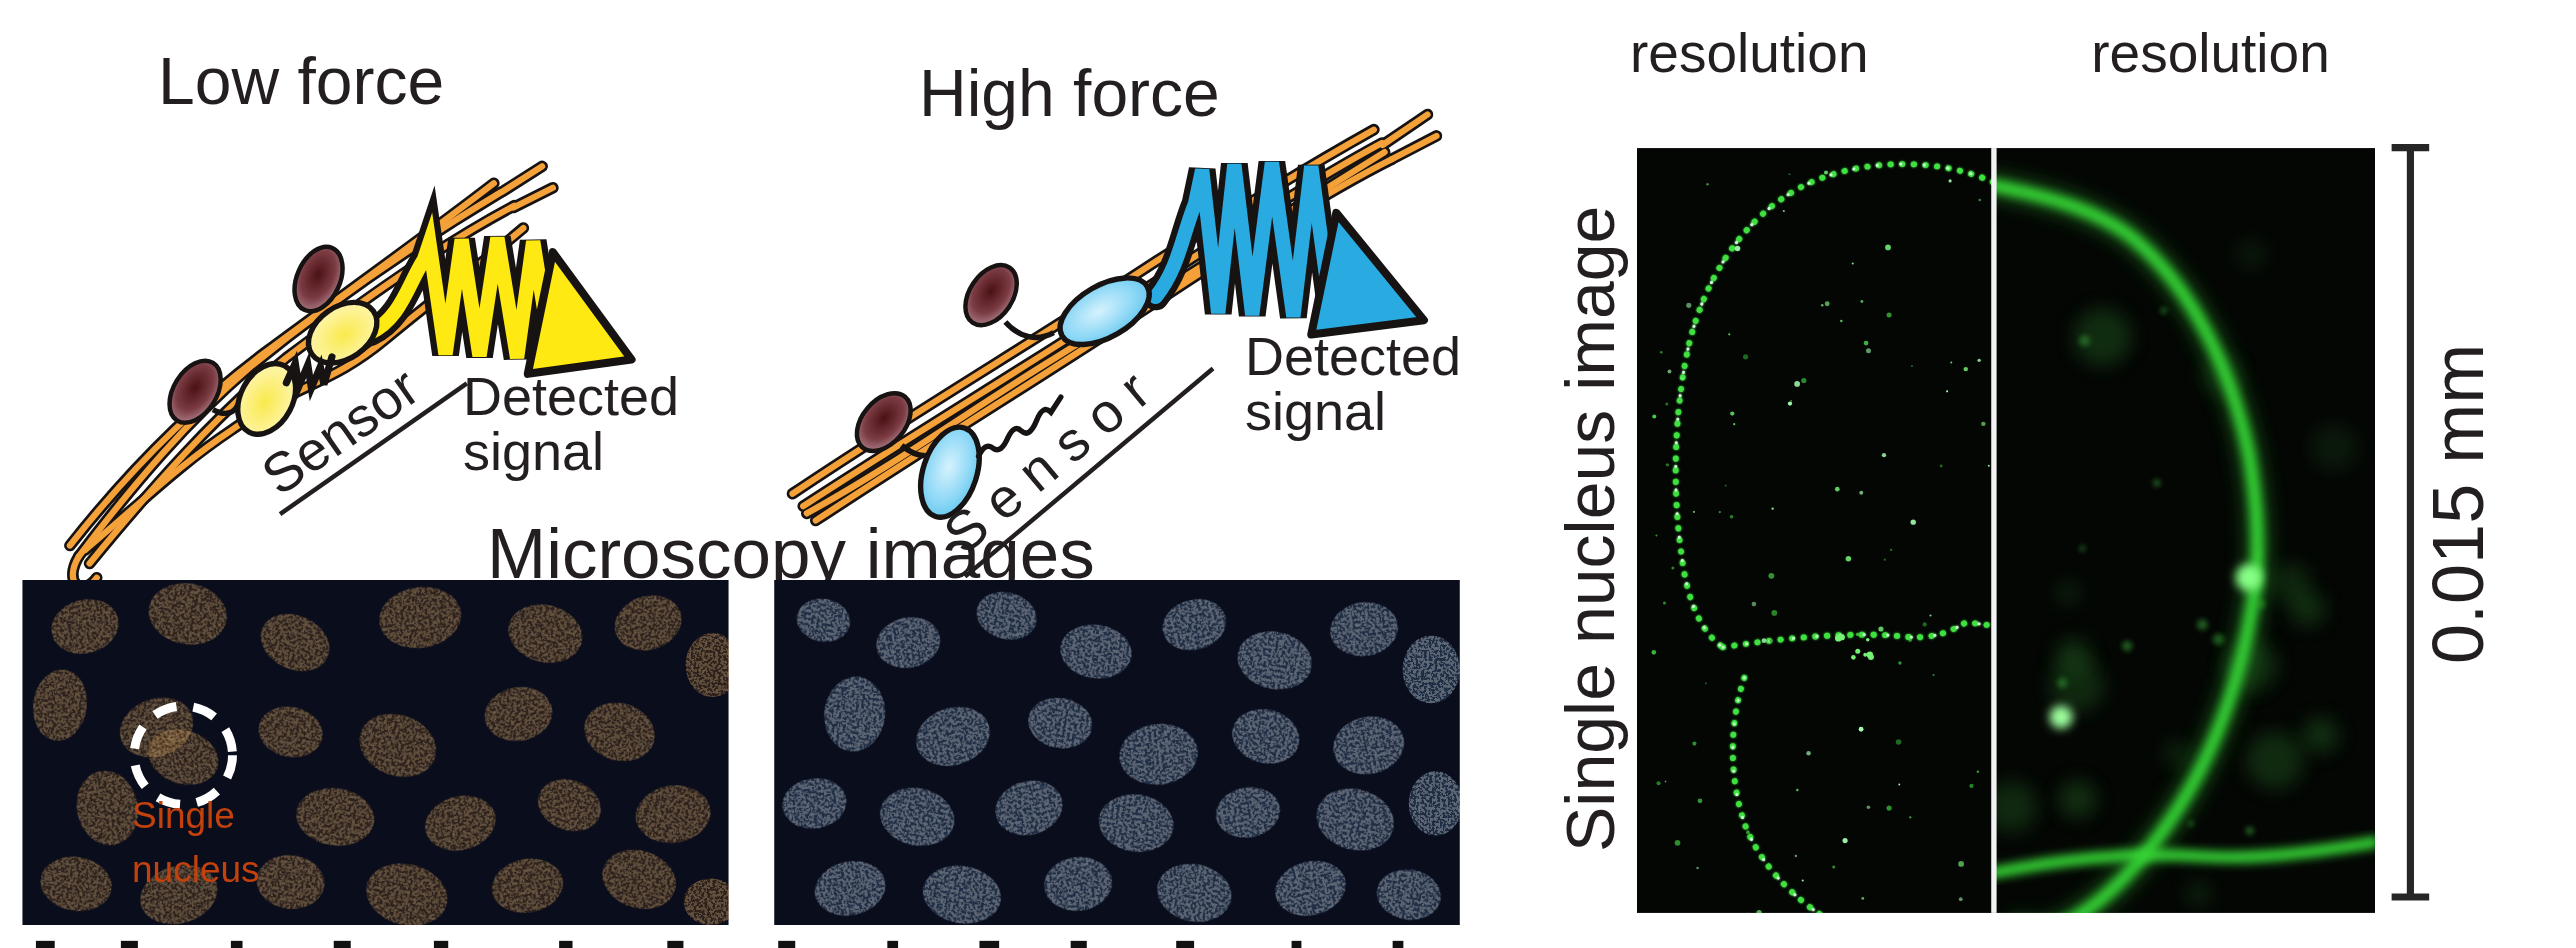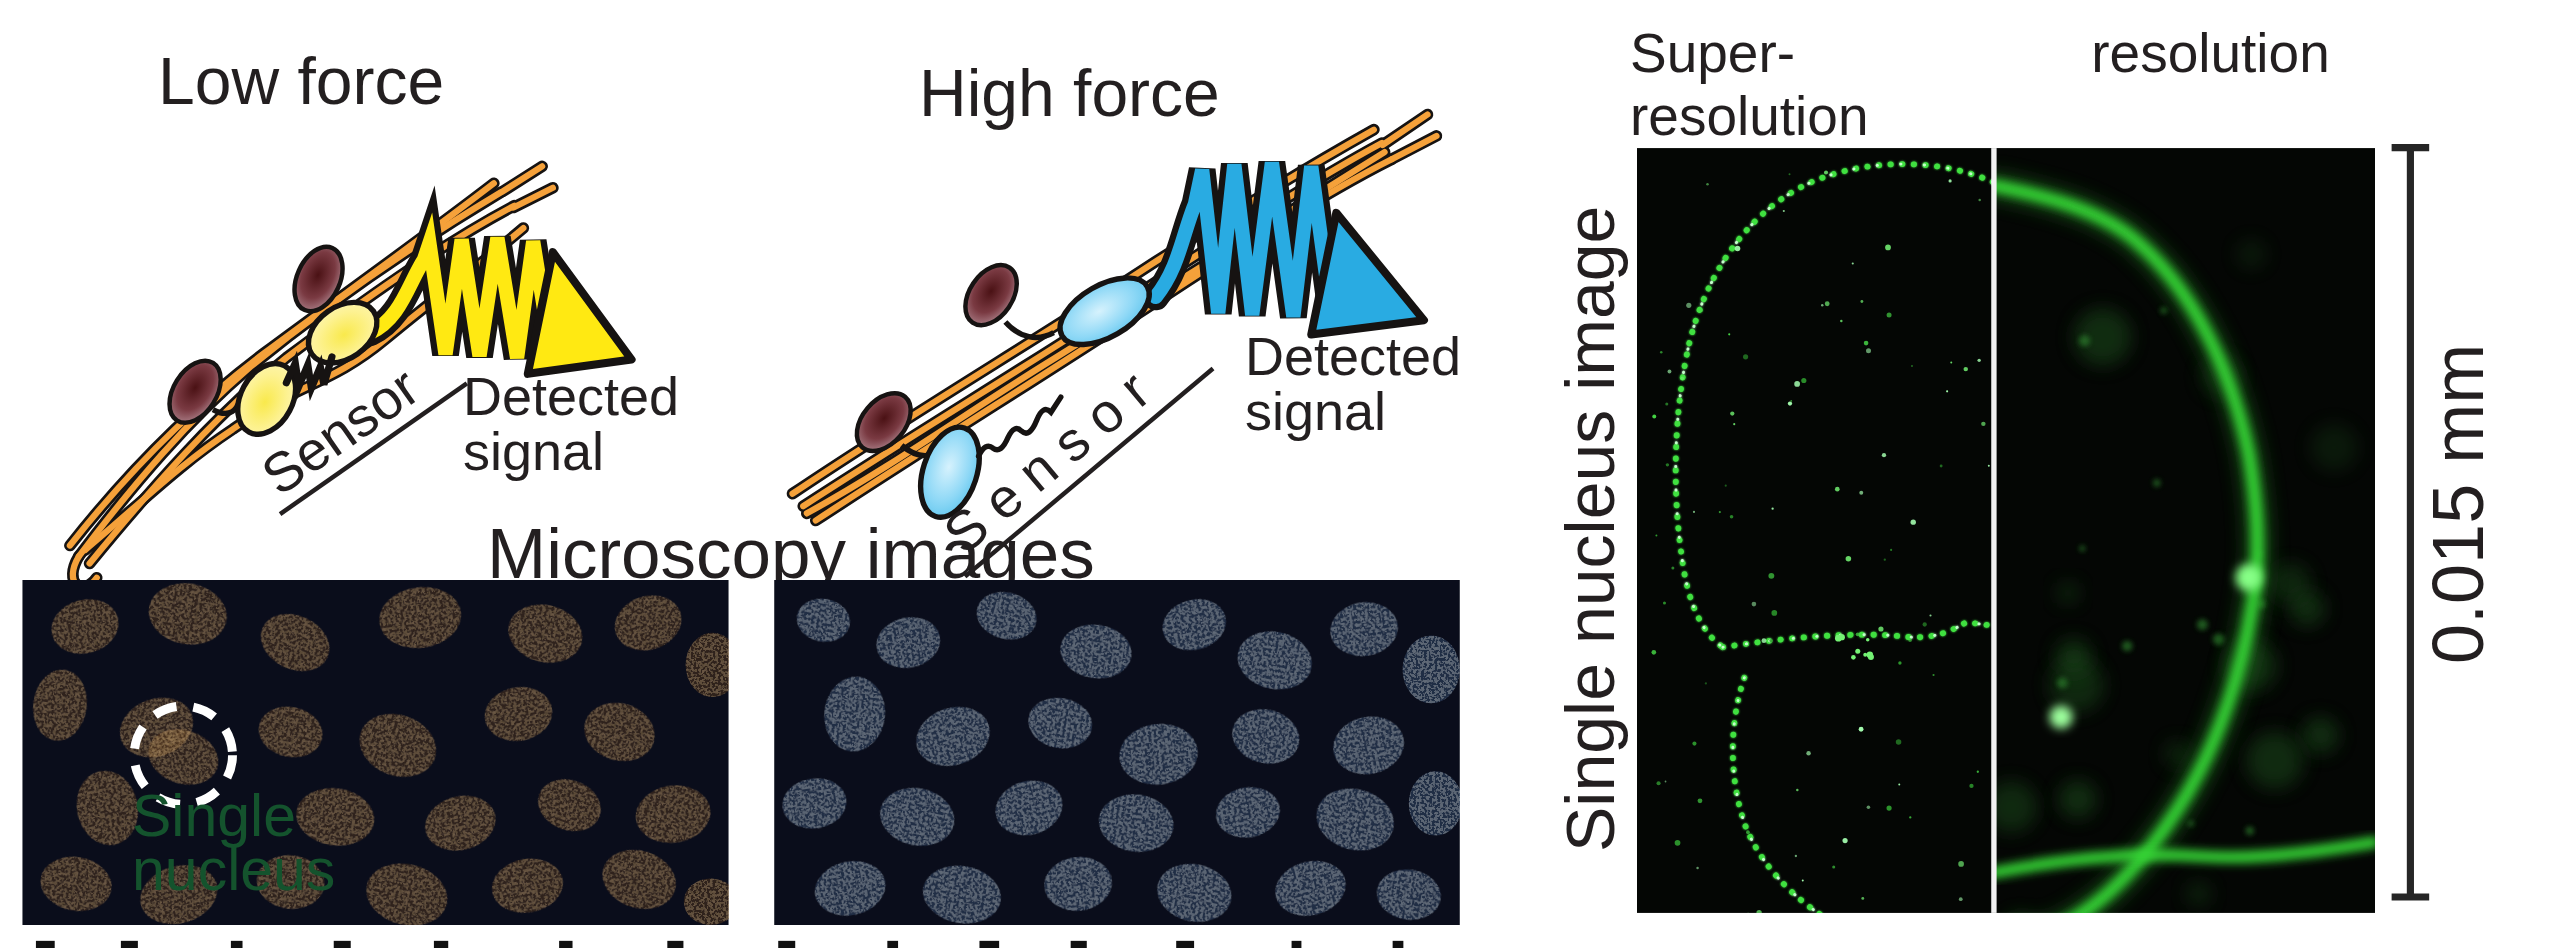--- a/index.html
+++ b/index.html
@@ -5,21 +5,21 @@
   html,body{margin:0;padding:0;}
   body{
     width:2576px;height:948px;background:#ffffff;position:relative;
     font-family:"Liberation Sans", sans-serif;color:#231f20;overflow:hidden;
   }
   .abs{position:absolute;}
   .title{font-size:66px;font-weight:400;letter-spacing:0px;white-space:nowrap;}
   .detected{font-size:54px;line-height:55px;white-space:nowrap;}
   .micro-title{font-size:71px;white-space:nowrap;}
   .res-label{font-size:55px;line-height:63px;}
-  .nucleus-annot{font-size:59px;line-height:54px;color:#14532d;}
+  .nucleus-annot{font-size:37px;line-height:54px;color:#c2410c;}
   .vlabel{white-space:nowrap;transform:rotate(-90deg);transform-origin:0 0;}
   #single-nucleus-image-label{left:1551px;top:852px;font-size:68px;}
   #scale-label{left:2417px;top:664px;font-size:72px;}
   svg text{font-family:"Liberation Sans", sans-serif;}
   .noevt{pointer-events:none;}
 </style>
 </head>
 <body>
 
 <div class="abs title" style="left:158px;top:43px;text-align:right;">Low force</div>
@@ -30,21 +30,20 @@
   <div>signal</div>
 </div>
 <div class="abs detected" style="left:1245px;top:329px;">
   <div>Detected</div>
   <div>signal</div>
 </div>
 
 <div class="abs micro-title" style="left:487px;top:513px;">Microscopy images</div>
 
 <div class="abs res-label" style="left:1630px;top:21.5px;text-align:left;">
-  <div>Super-</div>
   <div>resolution</div>
 </div>
 <div class="abs res-label" style="left:2063px;top:21.5px;width:295px;text-align:center;">
   <div>resolution</div>
 </div>
 
 <div class="abs vlabel" id="single-nucleus-image-label">Single nucleus image</div>
 <div class="abs vlabel" id="scale-label">0.015 mm</div>
 
 <svg class="abs noevt" style="left:0;top:0;" width="2576" height="948" viewBox="0 0 2880 1060">

